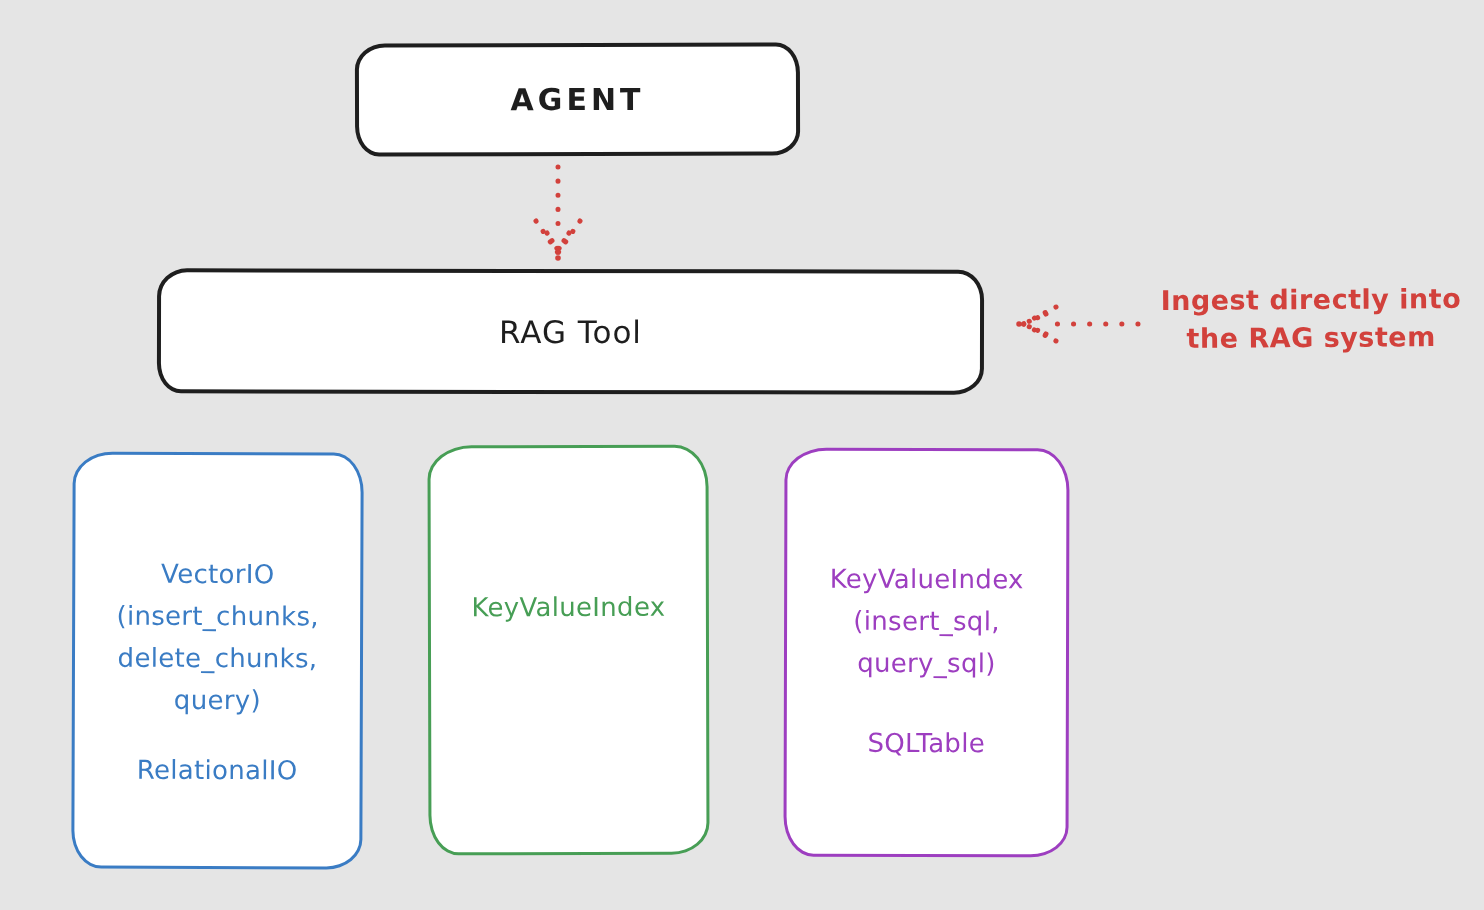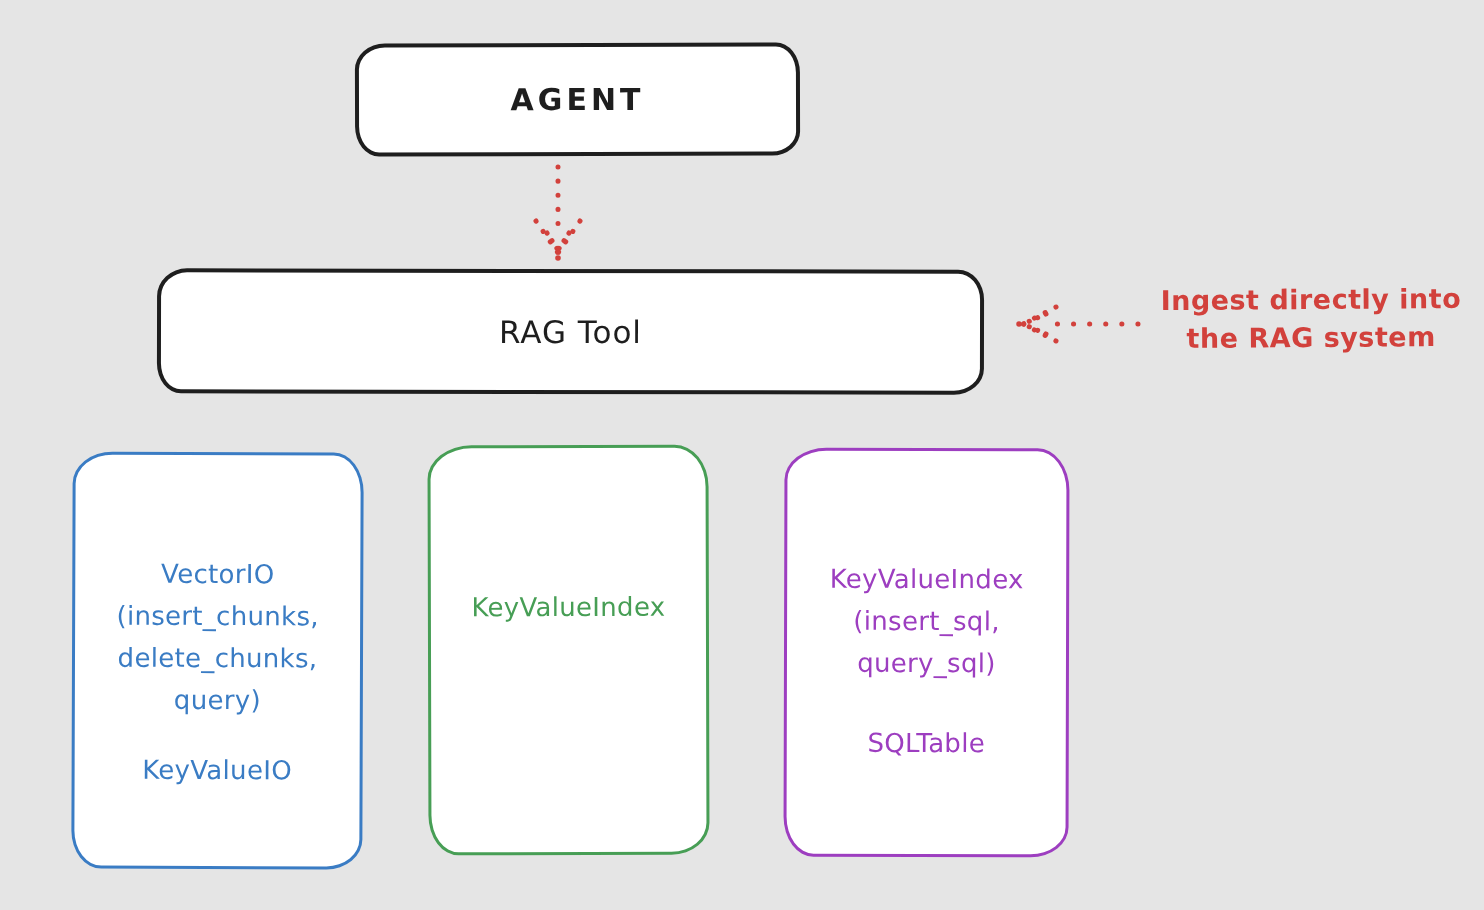--- a/index.html
+++ b/index.html
@@ -122,21 +122,21 @@
   <div class="annotation">
     <div>Ingest directly into</div>
     <div>the RAG system</div>
   </div>
 
   <div class="sbox sbox-vector">
     <div class="sbox-label">VectorIO
 (insert_chunks,
 delete_chunks,
 query)</div>
-    <div class="sbox-index">KeyValueIO</div>
+    <div class="sbox-index">RelationalIO</div>
   </div>
 
   <div class="sbox sbox-keyvalue">
     <div class="sbox-index">KeyValueIndex</div>
   </div>
 
   <div class="sbox sbox-relational">
     <div class="sbox-label">KeyValueIndex
 (insert_sql,
 query_sql)</div>

